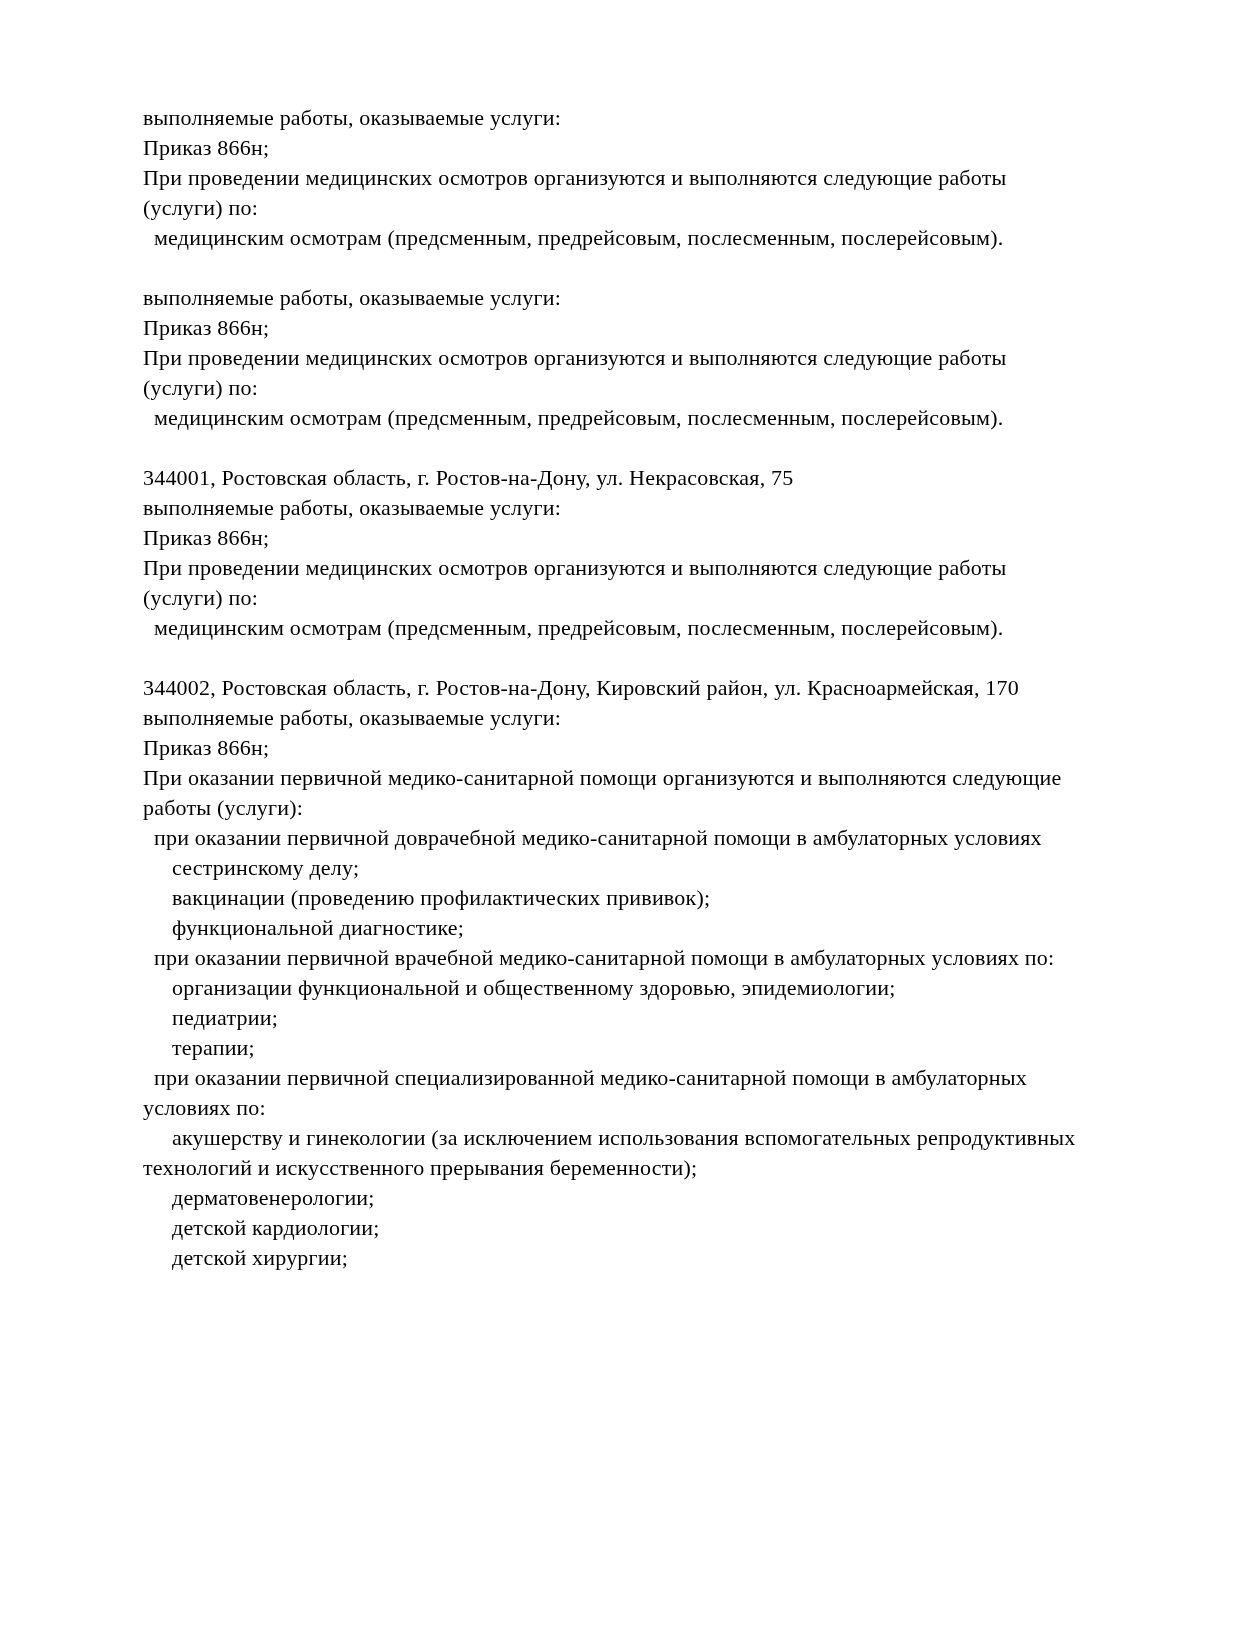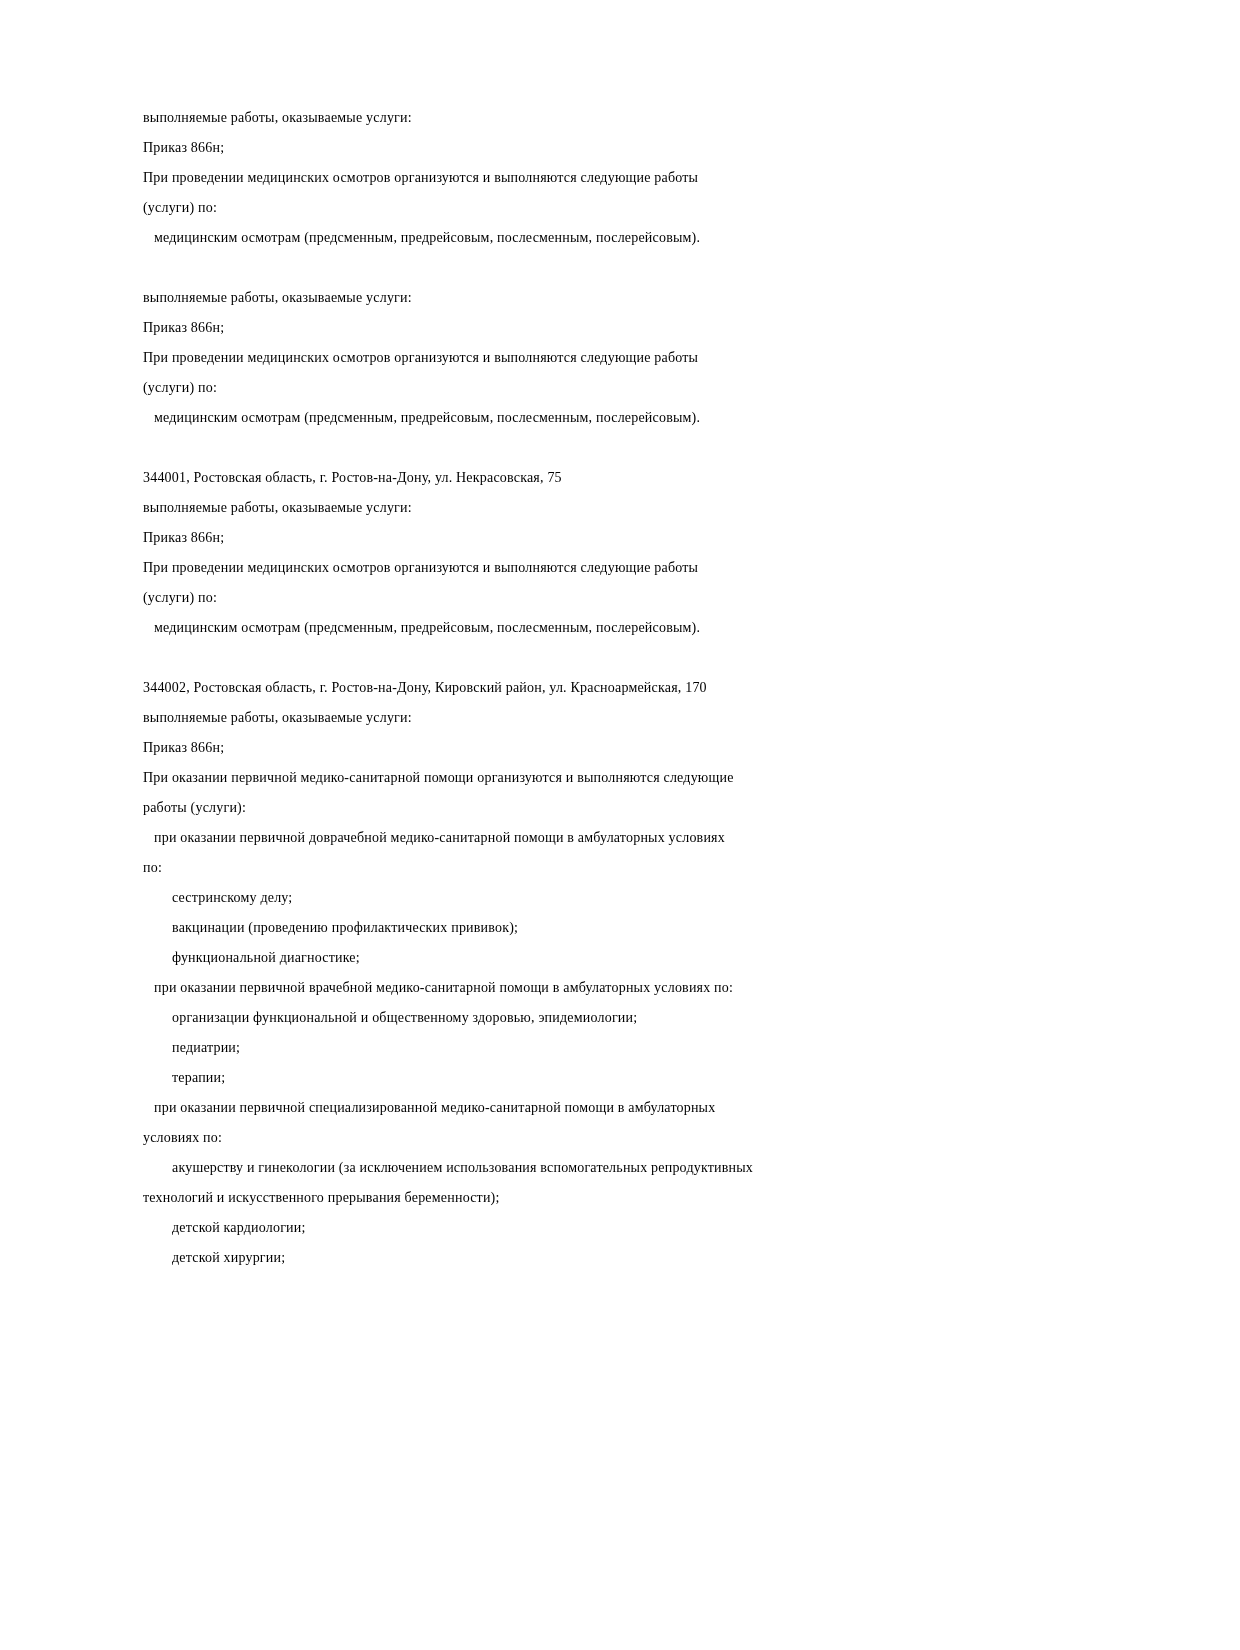--- a/index.html
+++ b/index.html
@@ -23,21 +23,21 @@
     height: 1650px;
     background: #ffffff;
   }
   .text-block {
     position: absolute;
     top: 103px;
     left: 143px;
     width: 1080px;
   }
   .line {
-    font-size: 14px;
+    font-size: 22px;
     line-height: 30px;
     height: 30px;
     white-space: nowrap;
     letter-spacing: 0.2px;
   }
   .indent-0 { padding-left: 0; }
   .indent-1 { padding-left: 11px; }
   .indent-2 { padding-left: 29px; }
 </style>
 </head>
@@ -63,28 +63,28 @@
       <div class="line indent-0">При проведении медицинских осмотров организуются и выполняются следующие работы</div>
       <div class="line indent-0">(услуги) по:</div>
       <div class="line indent-1">медицинским осмотрам (предсменным, предрейсовым, послесменным, послерейсовым).</div>
       <div class="line indent-0">&nbsp;</div>
       <div class="line indent-0">344002, Ростовская область, г. Ростов-на-Дону, Кировский район, ул. Красноармейская, 170</div>
       <div class="line indent-0">выполняемые работы, оказываемые услуги:</div>
       <div class="line indent-0">Приказ 866н;</div>
       <div class="line indent-0">При оказании первичной медико-санитарной помощи организуются и выполняются следующие</div>
       <div class="line indent-0">работы (услуги):</div>
       <div class="line indent-1">при оказании первичной доврачебной медико-санитарной помощи в амбулаторных условиях</div>
-      <div class="line indent-0">по:</div>
       <div class="line indent-2">сестринскому делу;</div>
       <div class="line indent-2">вакцинации (проведению профилактических прививок);</div>
       <div class="line indent-2">функциональной диагностике;</div>
       <div class="line indent-1">при оказании первичной врачебной медико-санитарной помощи в амбулаторных условиях по:</div>
       <div class="line indent-2">организации функциональной и общественному здоровью, эпидемиологии;</div>
       <div class="line indent-2">педиатрии;</div>
       <div class="line indent-2">терапии;</div>
       <div class="line indent-1">при оказании первичной специализированной медико-санитарной помощи в амбулаторных</div>
       <div class="line indent-0">условиях по:</div>
       <div class="line indent-2">акушерству и гинекологии (за исключением использования вспомогательных репродуктивных</div>
       <div class="line indent-0">технологий и искусственного прерывания беременности);</div>
+      <div class="line indent-2">дерматовенерологии;</div>
       <div class="line indent-2">детской кардиологии;</div>
       <div class="line indent-2">детской хирургии;</div>
     </div>
 </div>
 
 </body></html>

